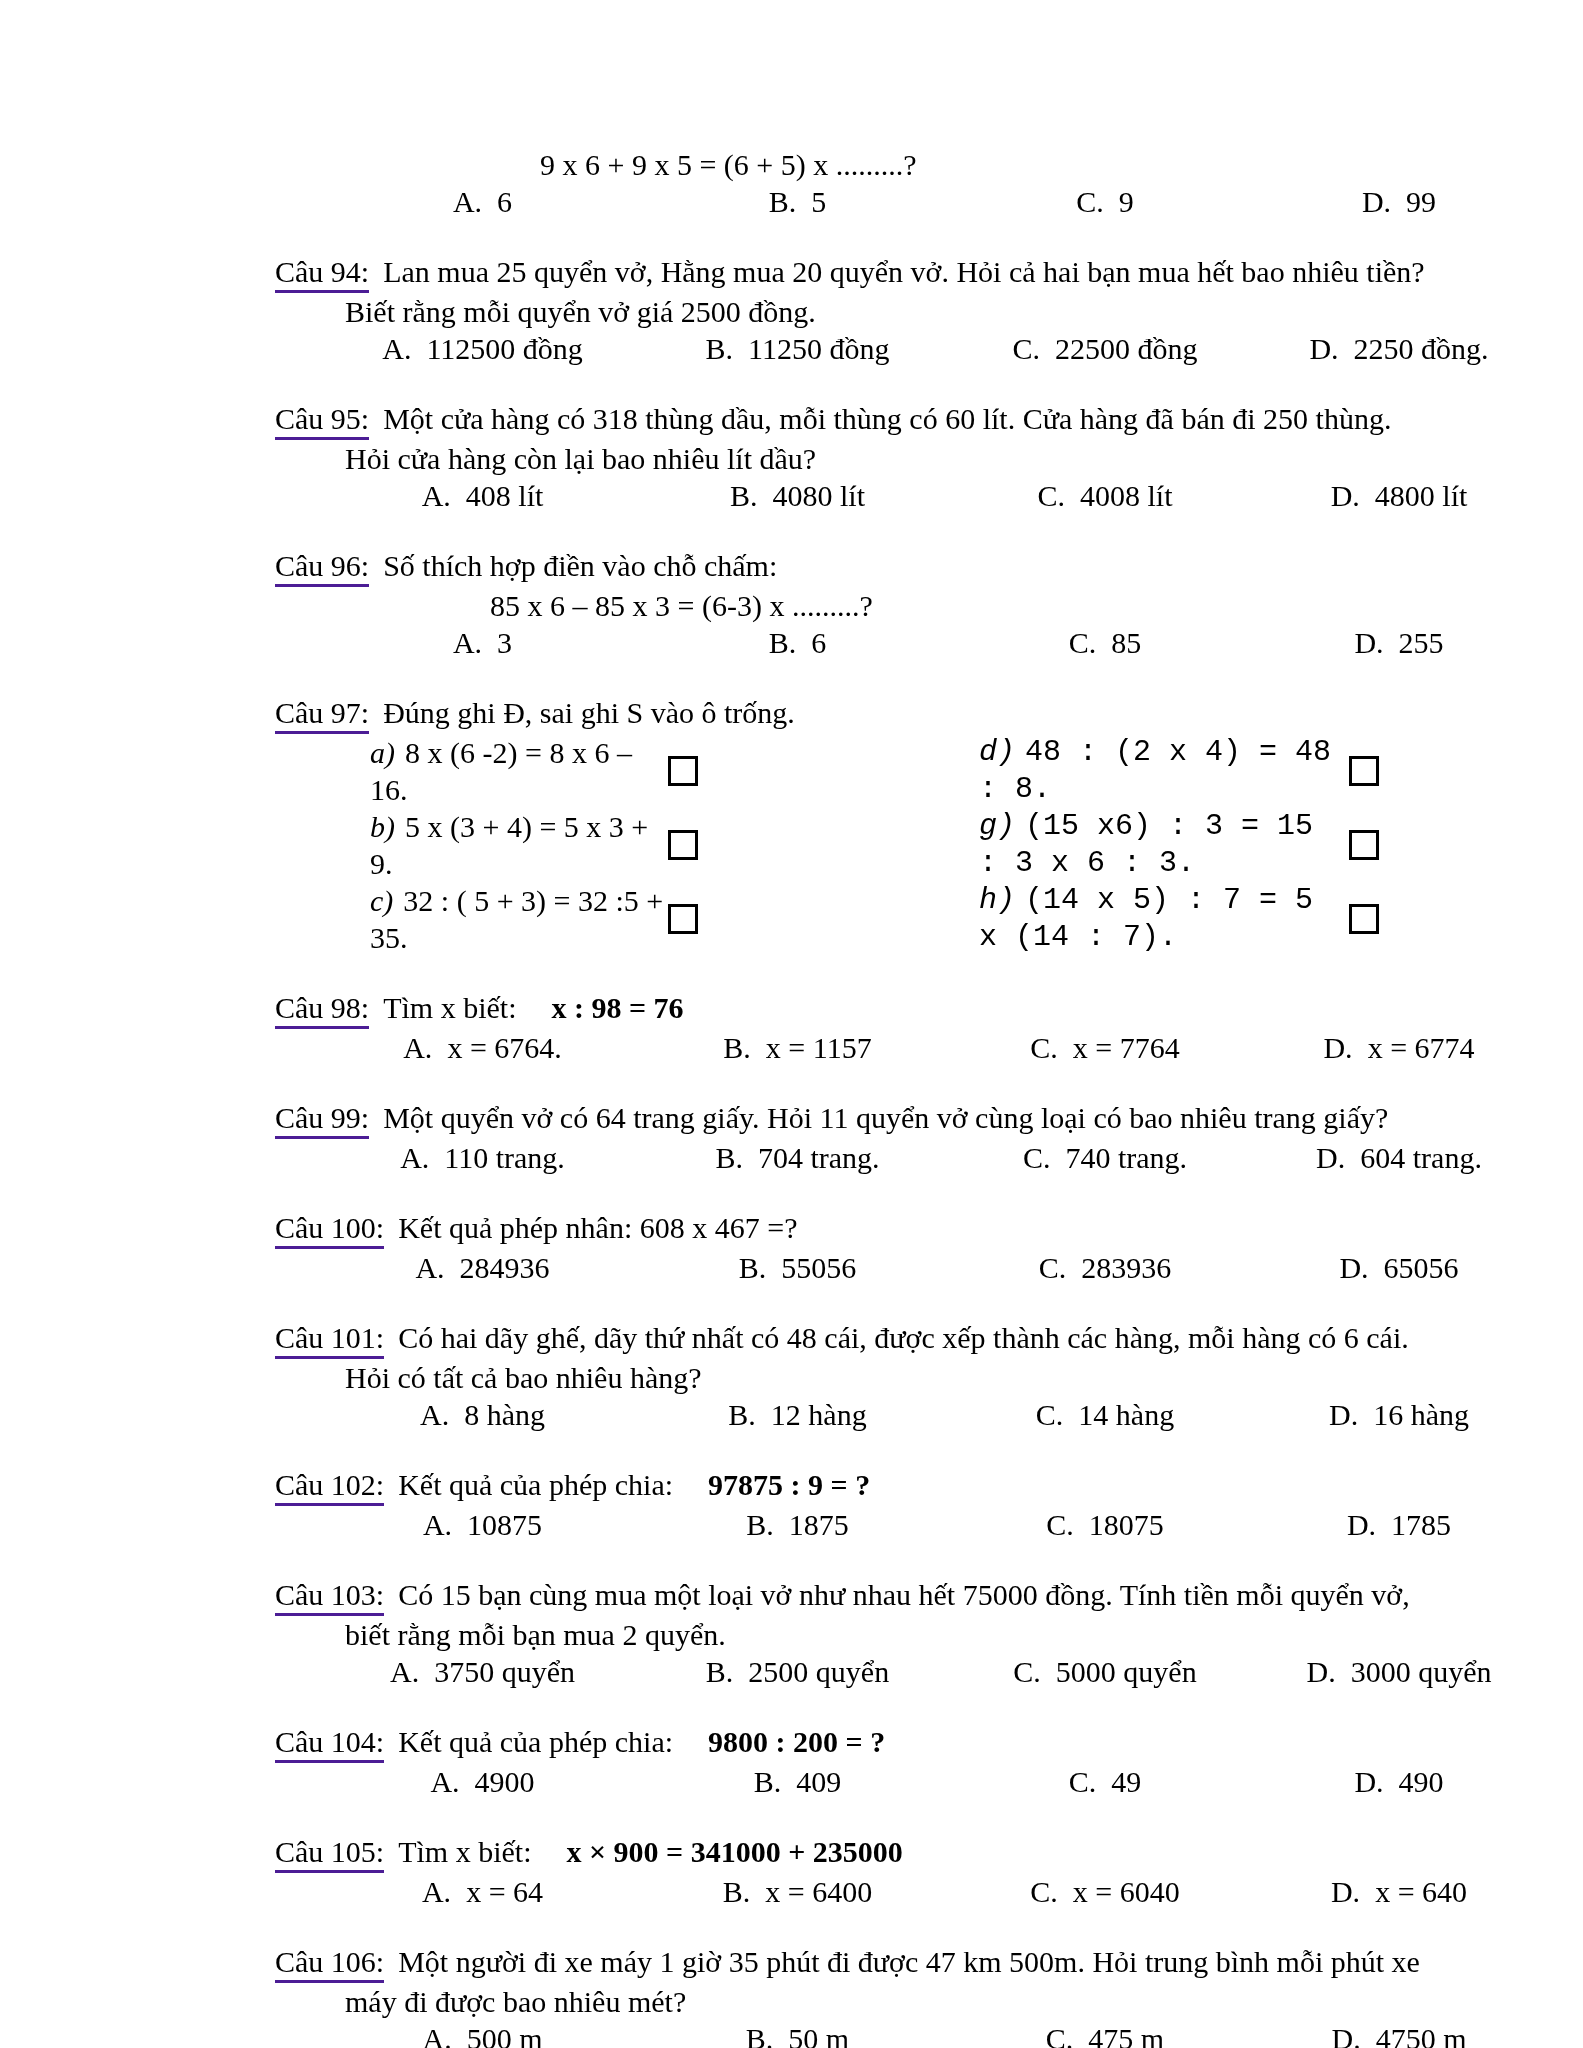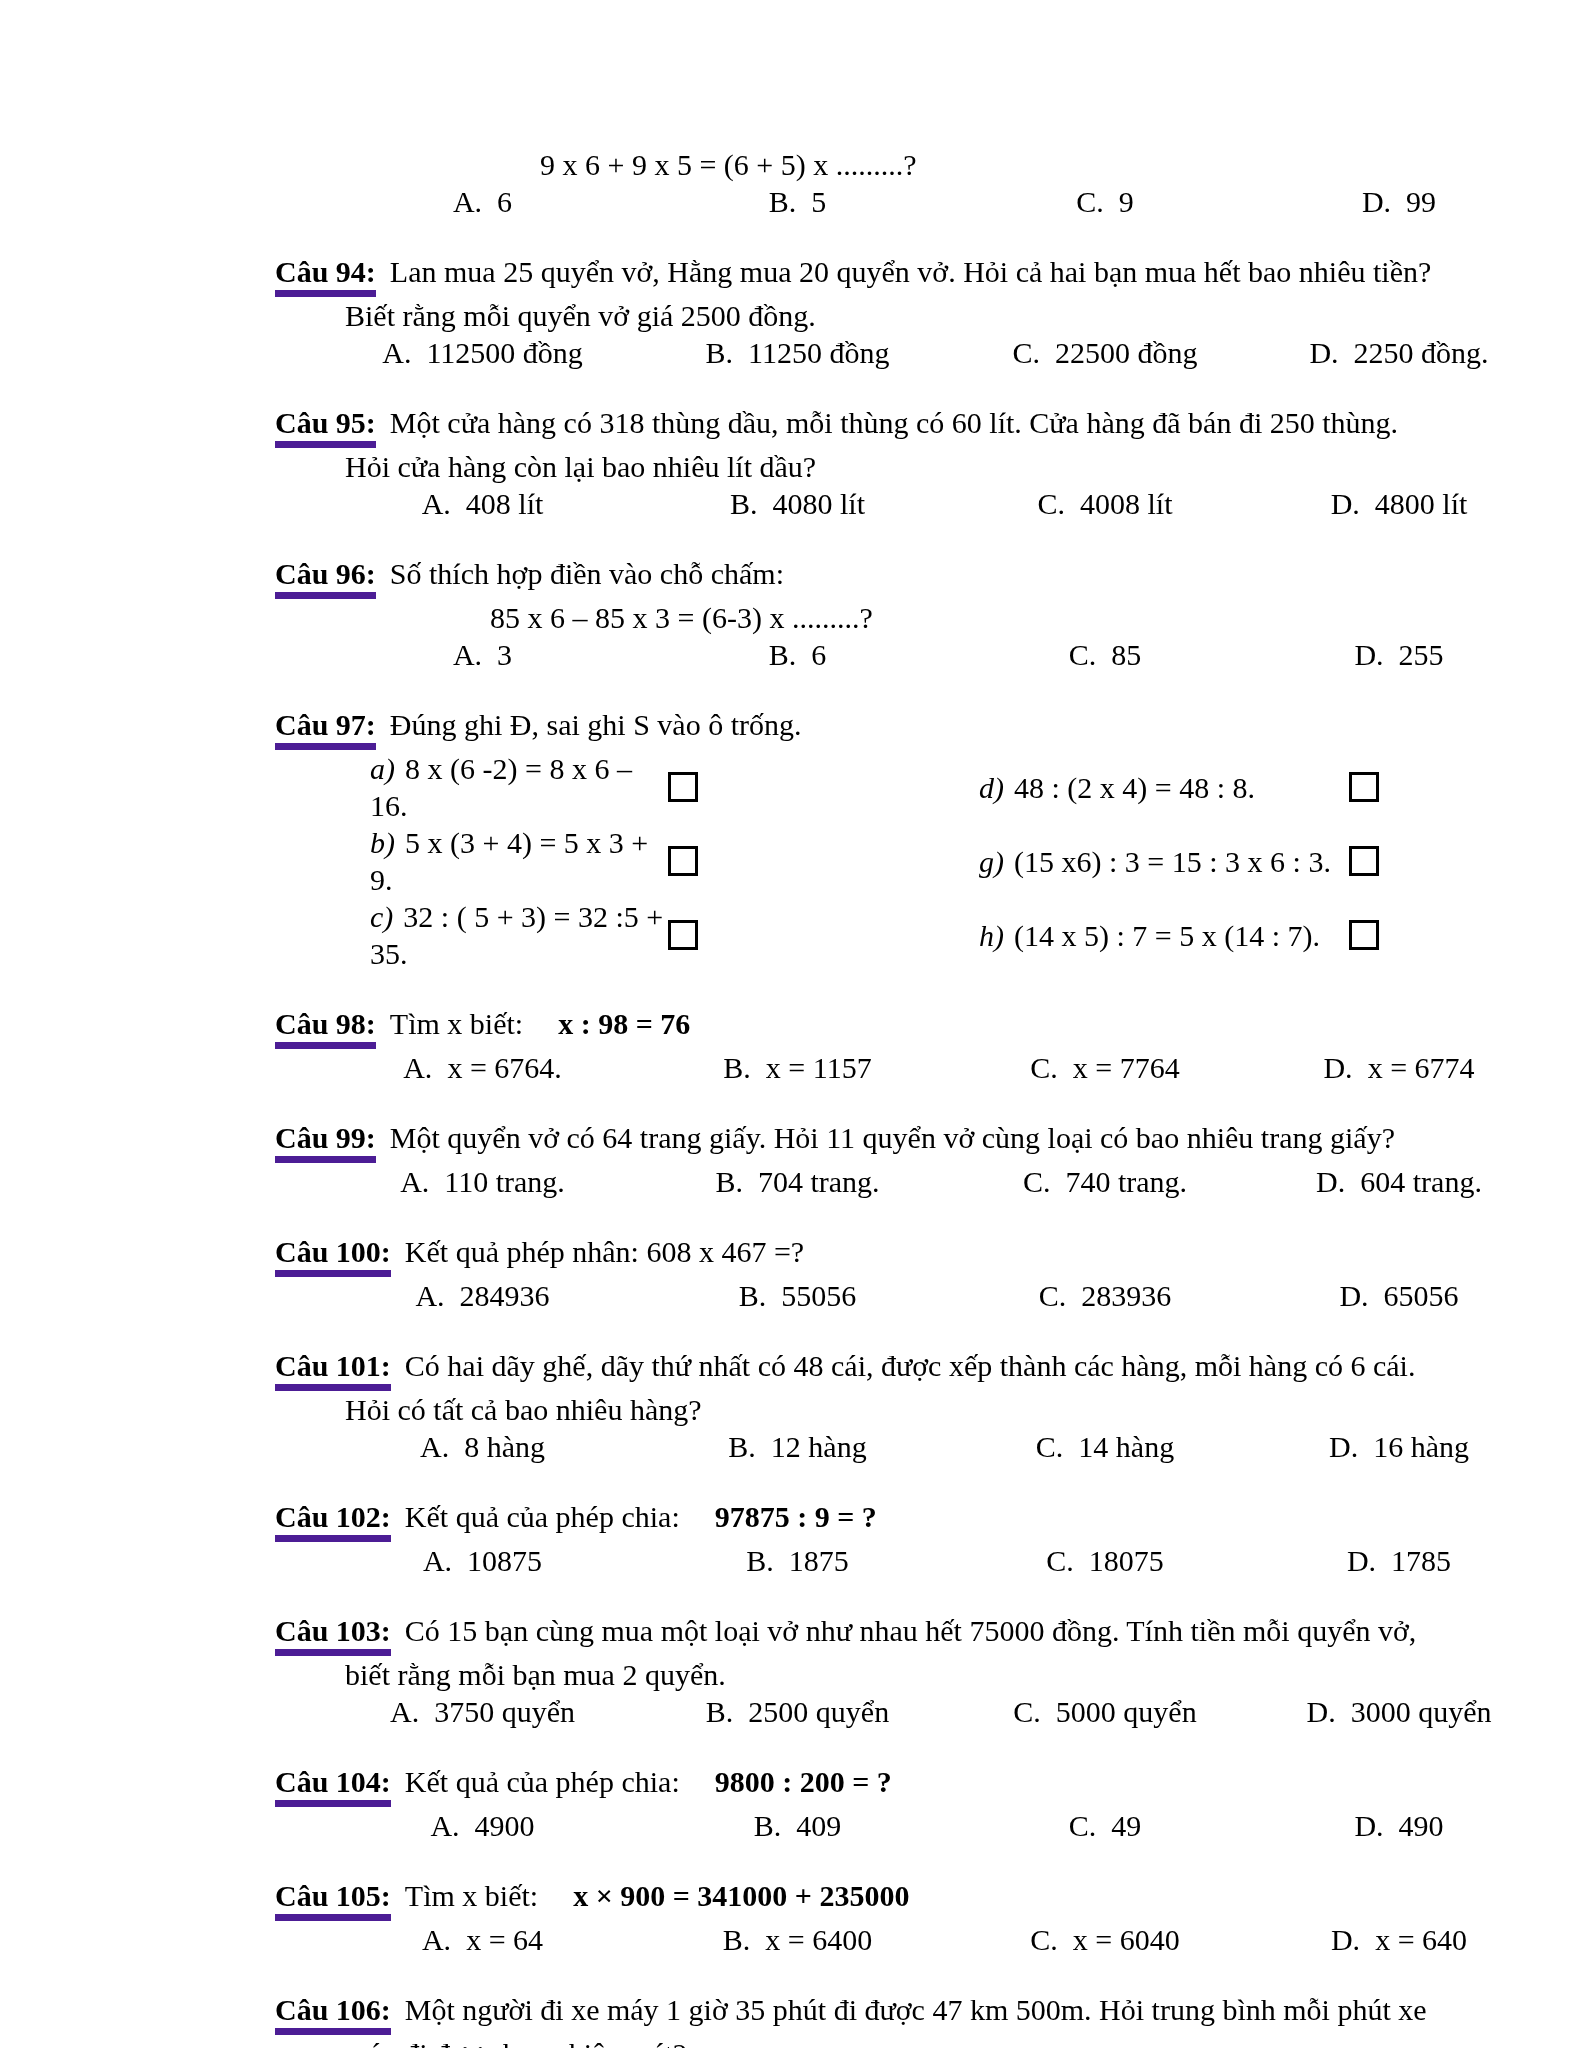--- a/index.html
+++ b/index.html
@@ -12,40 +12,40 @@
   .content{
     padding:146px 40px 0 235px;
     font-family:"Liberation Serif","DejaVu Serif",serif;
     font-size:30px;
     line-height:37px;
     color:#000000;
   }
   .q{margin-bottom:33px;margin-left:40px;}
   .qline{white-space:nowrap;}
   .label{
-    font-weight:700;
+    font-weight:400;
     display:inline-block;
-    border-bottom:7px solid #4c1d95;
+    border-bottom:3px solid #4c1d95;
     margin-right:14px;
   }
   .cont{padding-left:70px;white-space:nowrap;}
   .formula-line{padding-left:215px;white-space:nowrap;}
   .intro-formula{padding-left:265px;white-space:nowrap;}
   .inline-formula{margin-left:35px;font-weight:bold;}
   .opts{
     display:grid;
     grid-template-columns:315px 315px 300px 1fr;
     margin-left:50px;
     white-space:nowrap;
     text-align:center;
   }
   .opt-key{display:inline-block;margin-right:15px;}
   .ds-row{display:flex;margin-left:95px;align-items:center;gap:6px;}
   .ds-left{width:328px;display:flex;justify-content:space-between;align-items:center;}
-  .ds-right{width:400px;margin-left:275px;display:flex;justify-content:space-between;align-items:center;}
+  .ds-right{width:400px;margin-left:275px;display:flex;justify-content:flex-end;align-items:center;font-family:Liberation Mono, monospace;}
   .ds-letter{font-style:italic;margin-right:10px;}
   .box{width:24px;height:24px;border:3px solid #000;flex:none;display:inline-block;}
 </style>
 </head>
 <body>
 
 <div class="page">
   <div class="content">
 
     <div class="q">

